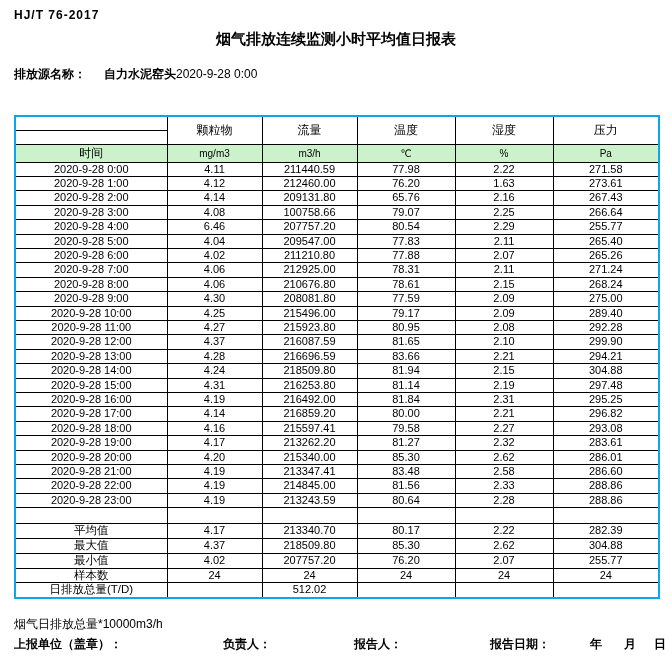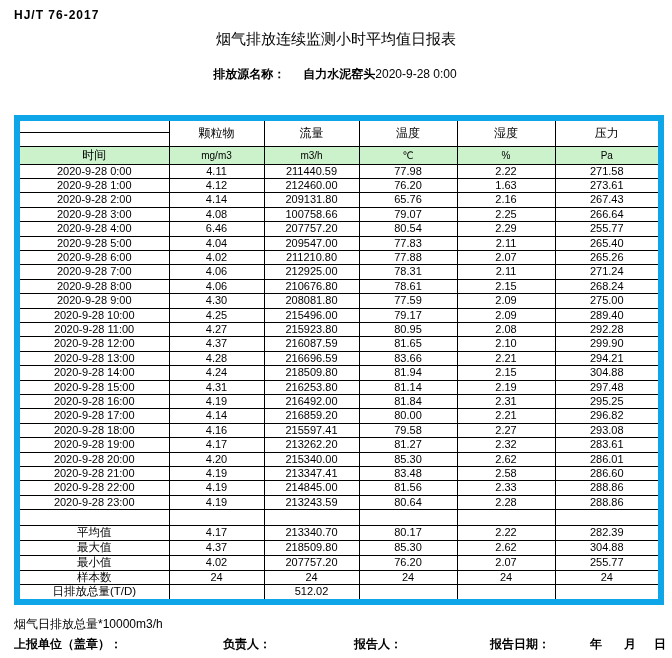--- a/index.html
+++ b/index.html
@@ -9,35 +9,35 @@
     background: #ffffff; color: #000000;
     font-family: "Liberation Sans", "DejaVu Sans", sans-serif;
     position: relative; overflow: hidden;
   }
   .std-no {
     position: absolute; left: 14px; top: 8px;
     font-size: 12px; font-weight: bold; letter-spacing: 1px;
   }
   .title {
     position: absolute; top: 30px; left: 0; width: 100%;
-    text-align: center; font-size: 15px; font-weight: normal;
+    text-align: center; font-size: 15px; font-weight: bold;
   }
   .meta-row {
     position: absolute; top: 66px; left: 14px; right: 16px;
-    display: flex; justify-content: center; align-items: baseline;
+    display: flex; justify-content: flex-start; align-items: baseline;
     font-size: 12px;
   }
   .source { font-weight: bold; }
   .source .src-name { margin-left: 18px; }
   .report-dt { font-size: 12px; font-weight: normal; }
 
   table.report {
     position: absolute; top: 115px; left: 14px;
     width: 644px; border-collapse: collapse; table-layout: fixed;
-    border: 6px solid #0ea5e9;
+    border: 2px solid #0ea5e9;
     font-size: 11px;
   }
   table.report th, table.report td {
     border: 1px solid #000;
     padding: 0; margin: 0;
     text-align: center; vertical-align: middle;
     white-space: nowrap; overflow: hidden;
     font-weight: normal;
   }
   tr.hrow1 td, tr.hrow1 th { height: 14px; }

